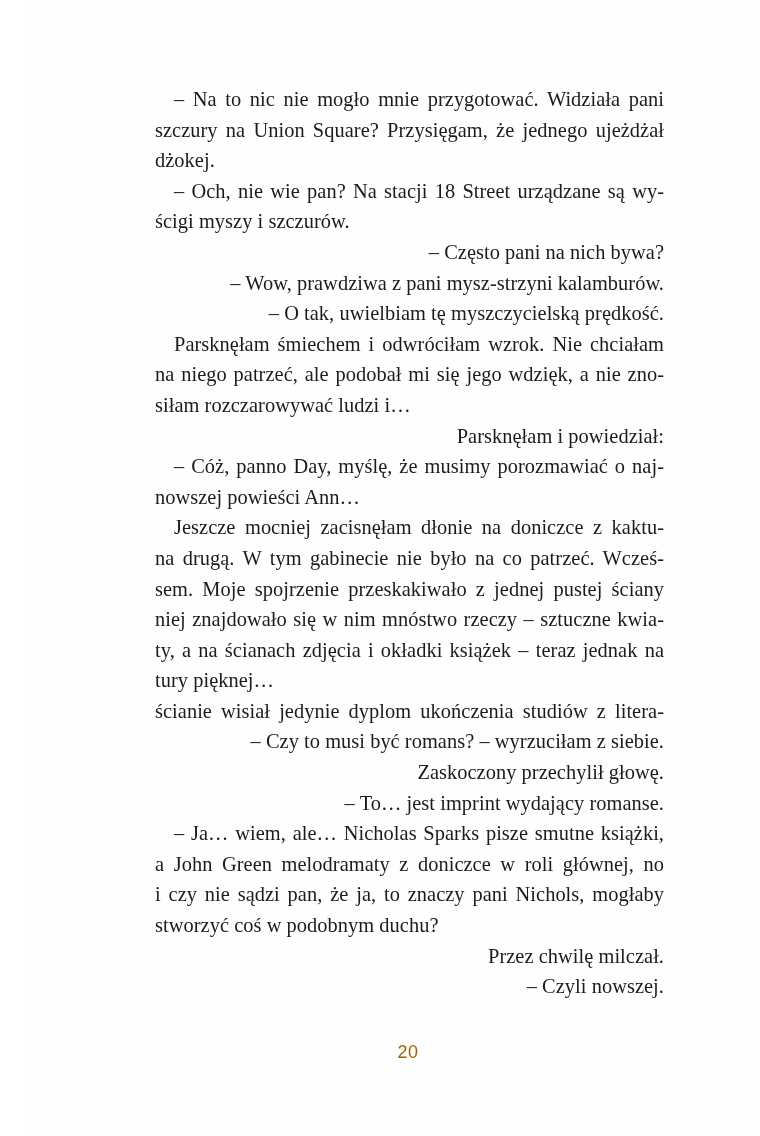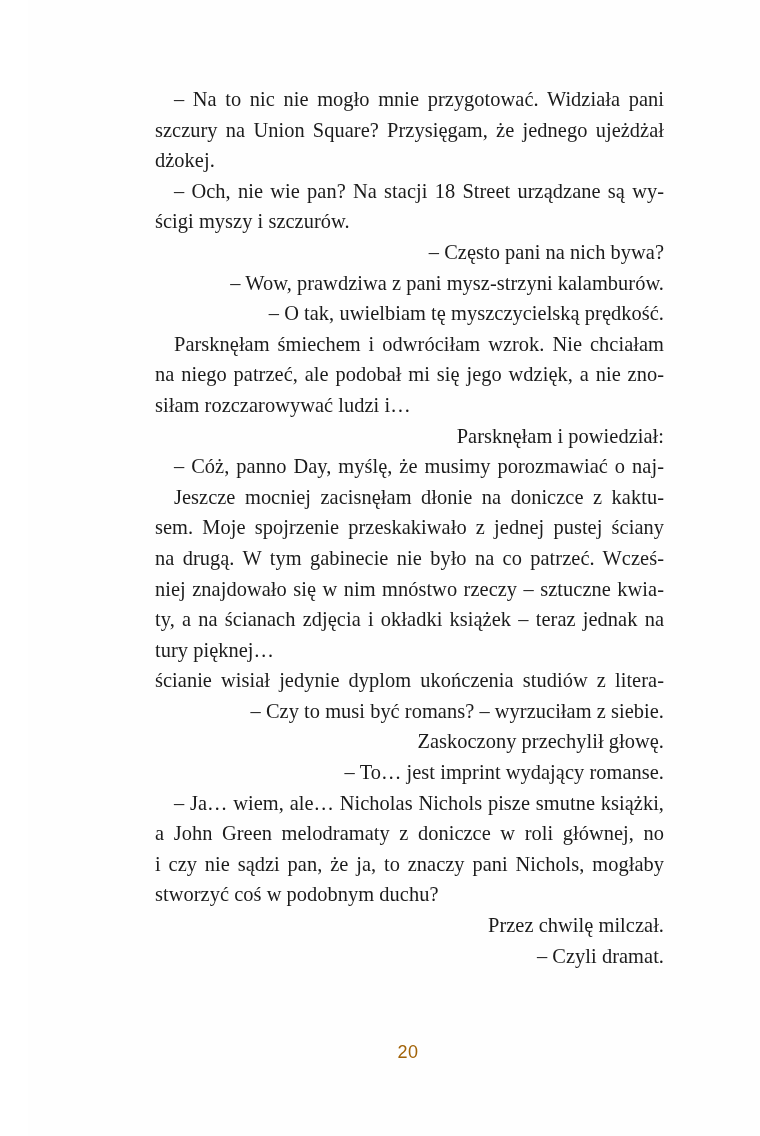--- a/index.html
+++ b/index.html
@@ -98,48 +98,49 @@
       <div class="lines">
         <span class="line just indent">Parsknęłam śmiechem i odwróciłam wzrok. Nie chciałam</span>
         <span class="line just">na niego patrzeć, ale podobał mi się jego wdzięk, a nie zno-</span>
         <span class="line">siłam rozczarowywać ludzi i…</span>
       </div>
       <div class="lines">
         <span class="line indent">Parsknęłam i powiedział:</span>
       </div>
       <div class="lines">
         <span class="line just indent">– Cóż, panno Day, myślę, że musimy porozmawiać o naj-</span>
+        <span class="line">nowszej powieści Ann…</span>
       </div>
       <div class="lines">
         <span class="line just indent">Jeszcze mocniej zacisnęłam dłonie na doniczce z kaktu-</span>
+        <span class="line just">na drugą. W tym gabinecie nie było na co patrzeć. Wcześ-</span>
         <span class="line just">sem. Moje spojrzenie przeskakiwało z jednej pustej ściany</span>
-        <span class="line just">na drugą. W tym gabinecie nie było na co patrzeć. Wcześ-</span>
         <span class="line just">niej znajdowało się w nim mnóstwo rzeczy – sztuczne kwia-</span>
         <span class="line just">ty, a na ścianach zdjęcia i okładki książek – teraz jednak na</span>
         <span class="line">tury pięknej…</span>
         <span class="line just">ścianie wisiał jedynie dyplom ukończenia studiów z litera-</span>
       </div>
       <div class="lines">
         <span class="line indent">– Czy to musi być romans? – wyrzuciłam z siebie.</span>
       </div>
       <div class="lines">
         <span class="line indent">Zaskoczony przechylił głowę.</span>
       </div>
       <div class="lines">
         <span class="line indent">– To… jest imprint wydający romanse.</span>
       </div>
       <div class="lines">
-        <span class="line just indent">– Ja… wiem, ale… Nicholas Nichols pisze smutne książki,</span>
+        <span class="line just indent">– Ja… wiem, ale… Nicholas Sparks pisze smutne książki,</span>
         <span class="line just">a John Green melodramaty z doniczce w roli głównej, no</span>
         <span class="line just">i czy nie sądzi pan, że ja, to znaczy pani Nichols, mogłaby</span>
         <span class="line">stworzyć coś w podobnym duchu?</span>
       </div>
       <div class="lines">
         <span class="line indent">Przez chwilę milczał.</span>
       </div>
       <div class="lines">
-        <span class="line indent">– Czyli dramat.</span>
+        <span class="line indent">– Czyli nowszej.</span>
       </div>
     </div>
 
   <div class="folio">20</div>
 
 </div>
 
 </body></html>

